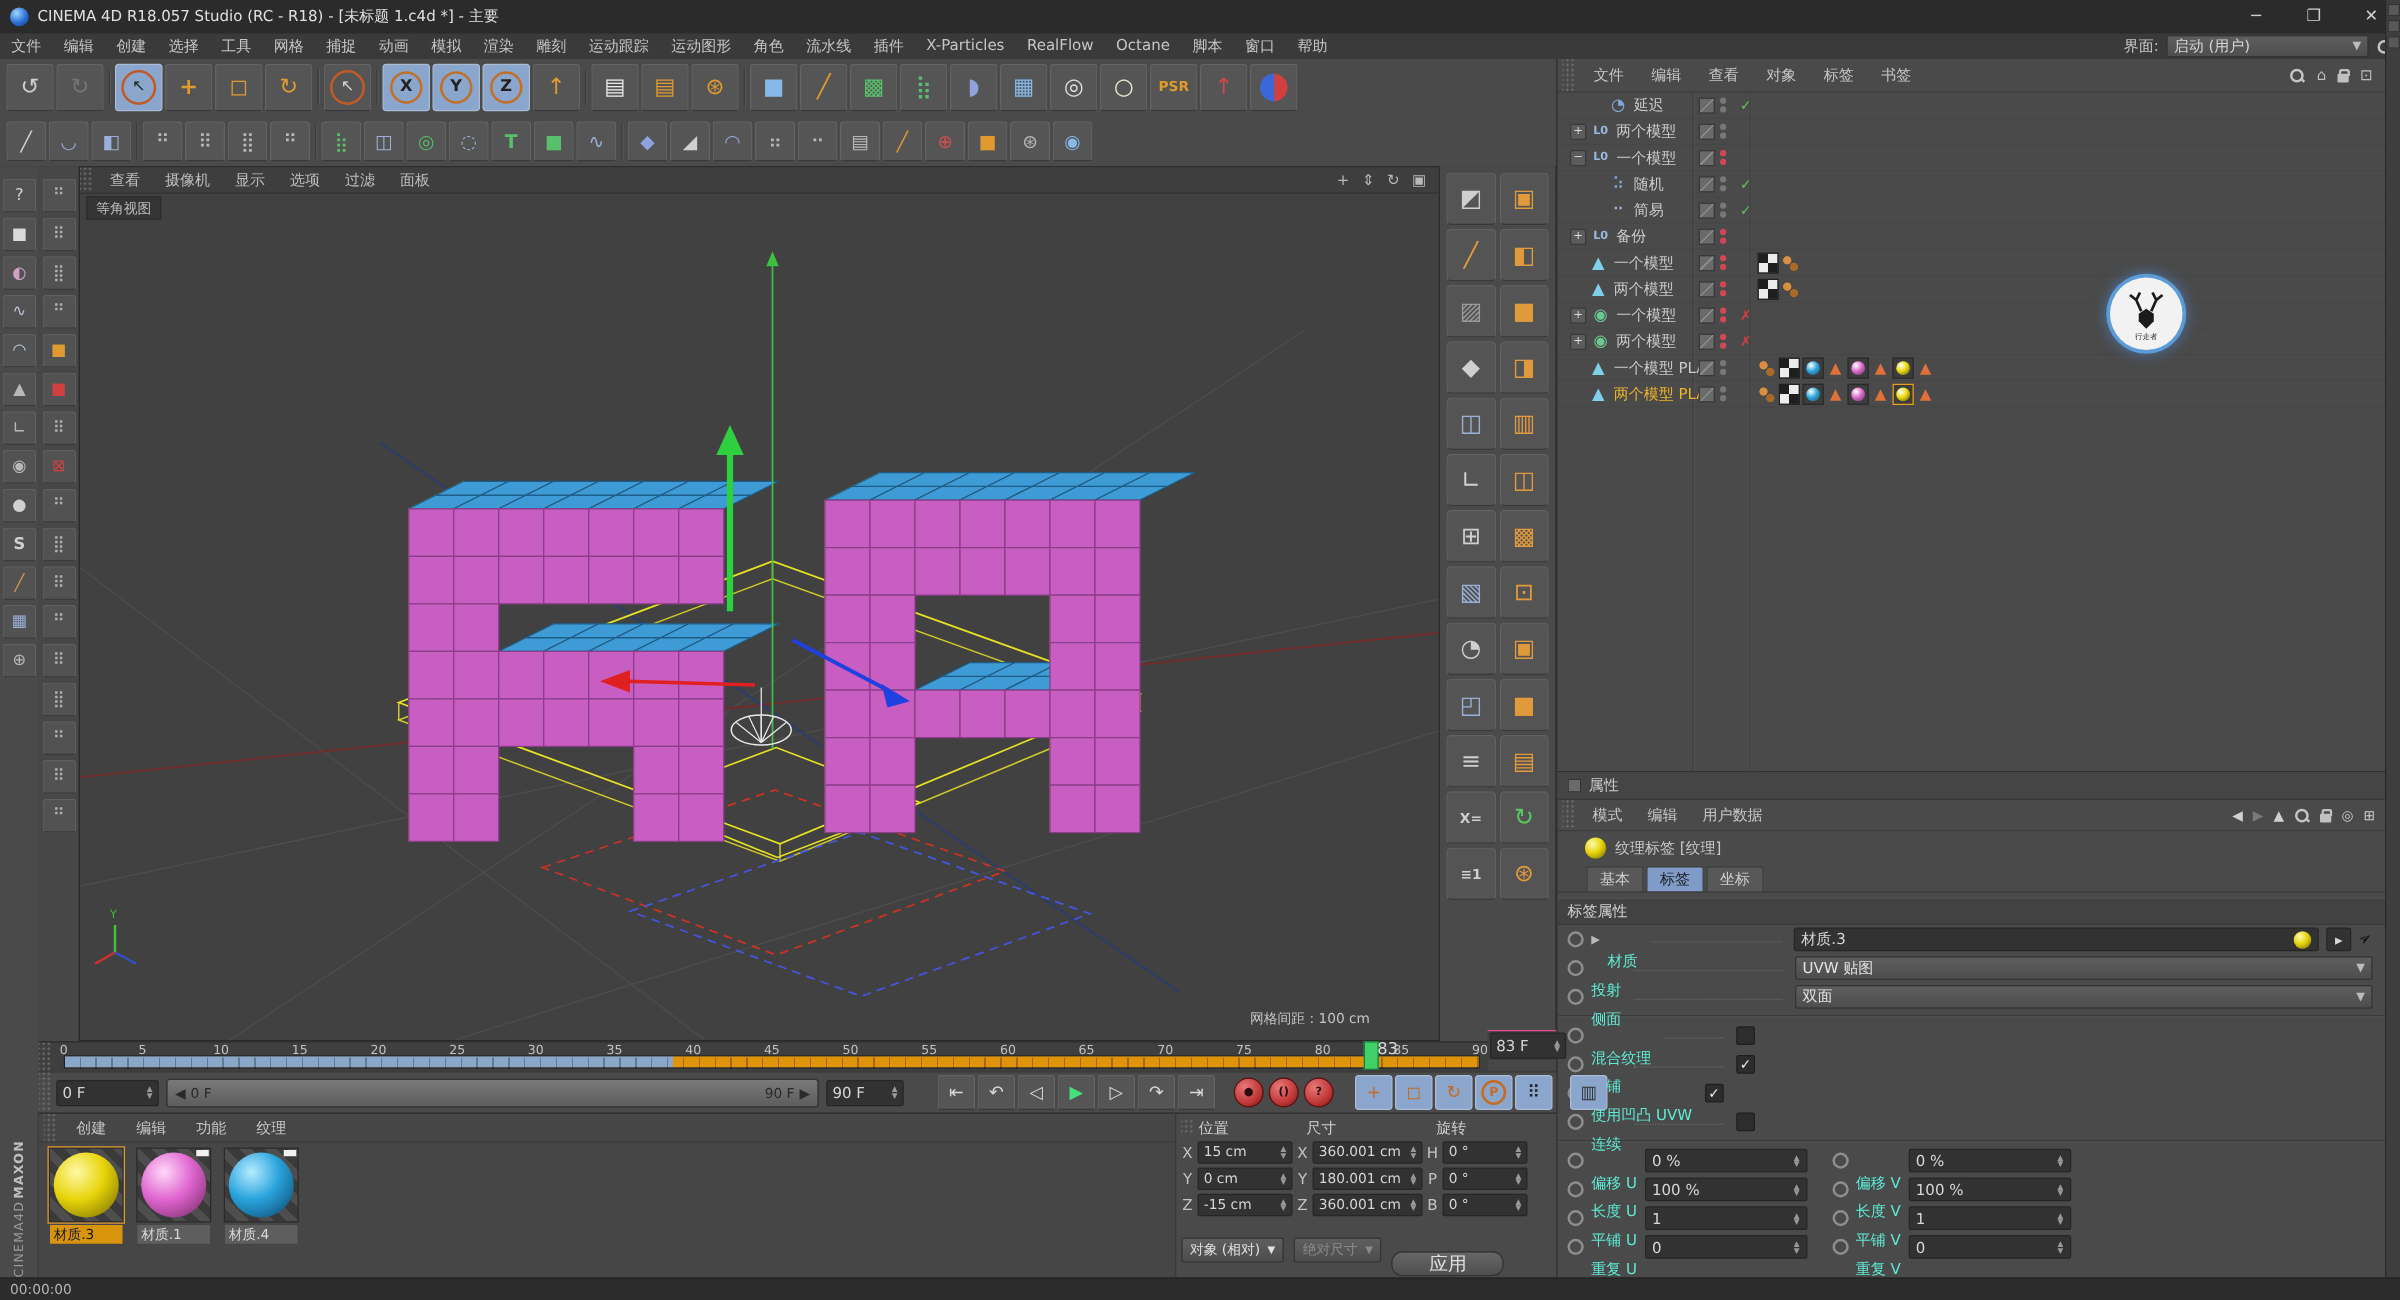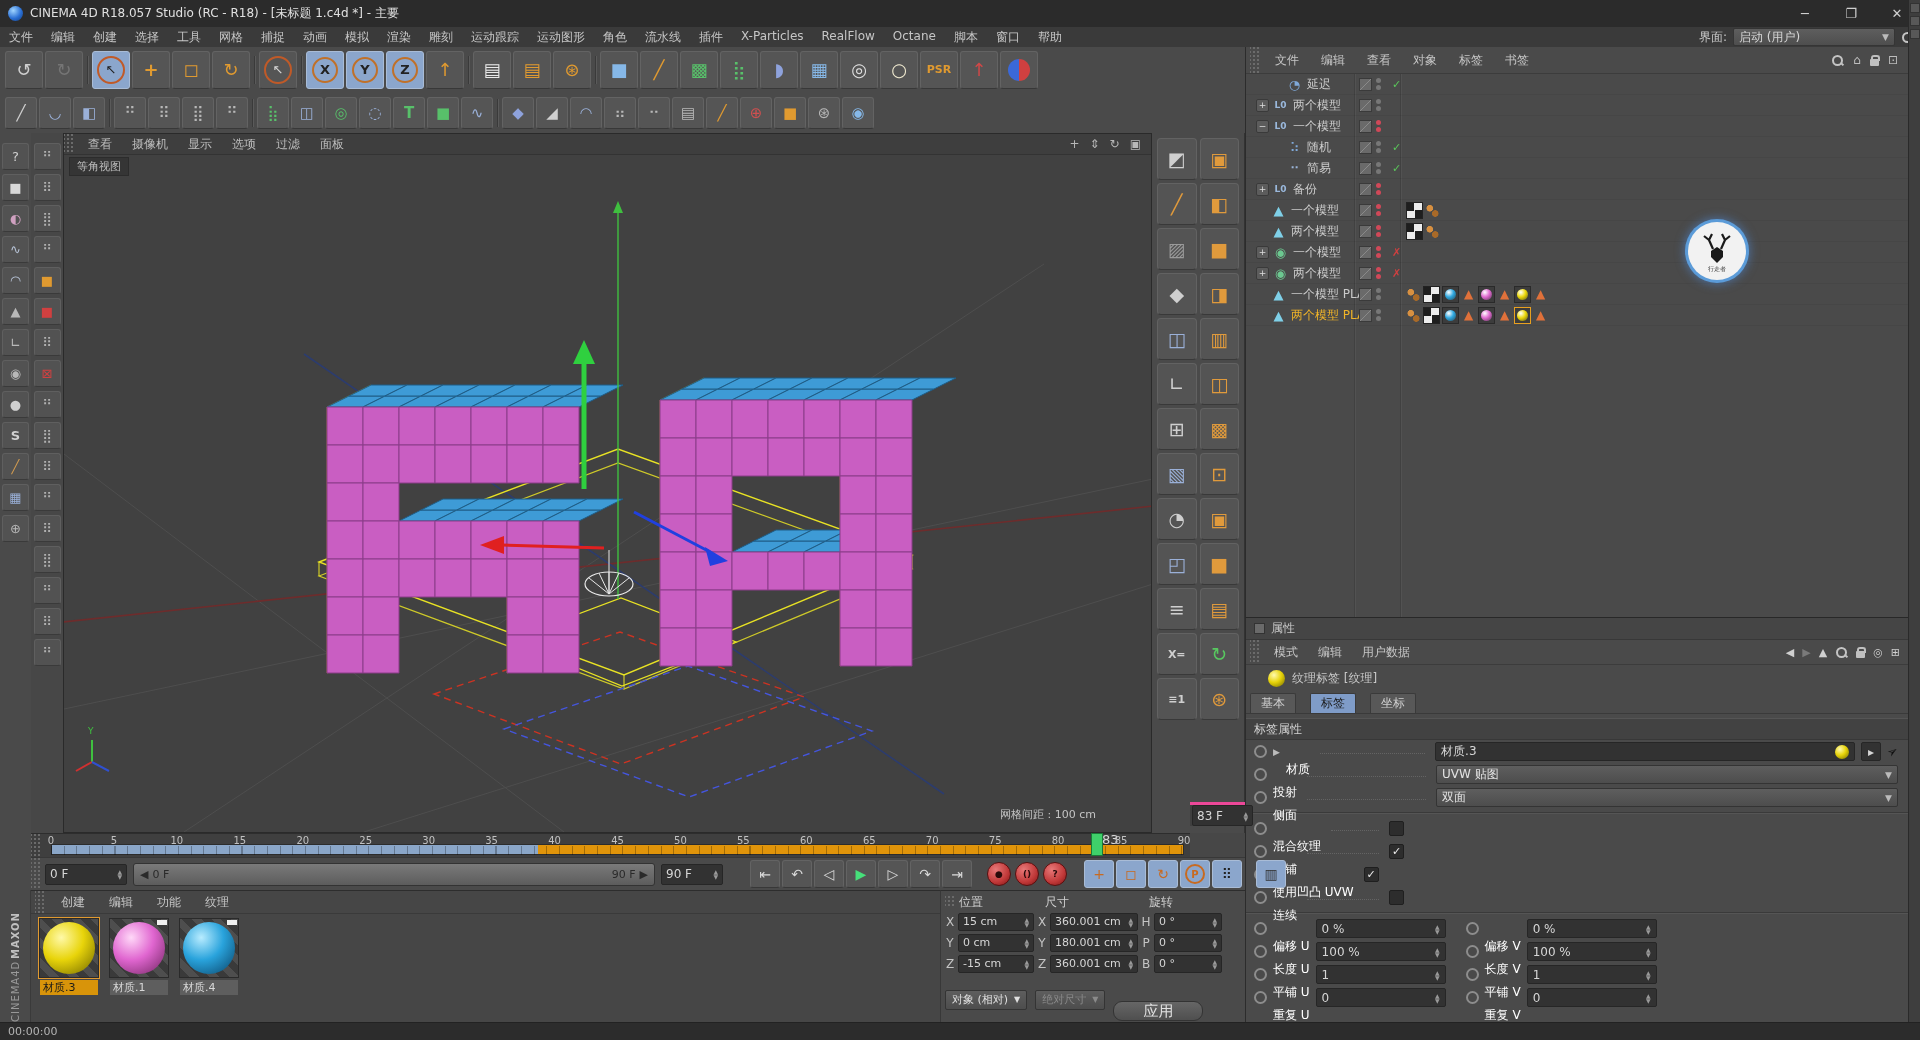--- a/index.html
+++ b/index.html
@@ -99,46 +99,46 @@
   #right-strip .sq{width:8px;height:8px;margin:3px auto;background:#585858;border:1px solid #333;}
   
   #attr{left:1245px;top:618px;width:663px;height:422px;background:#4a4a4a;border-left:1px solid #2c2c2c;box-sizing:border-box;font-size:12px;}
   #attr-title{height:21px;display:flex;align-items:center;padding-left:8px;background:#454545;border-bottom:1px solid #383838;gap:6px;}
   #attr-title .sq{width:9px;height:9px;background:#6a6a6a;border:1px solid #333;}
   #attr-menu{height:24px;display:flex;align-items:center;border-bottom:1px solid #3c3c3c;padding-left:4px;}
   .attr-menu-item{padding:0 10px;color:#c6c6c6;}
   #attr-menu-icons{margin-left:auto;display:flex;align-items:center;gap:8px;padding-right:8px;color:#d0d0d0;font-size:11px;}
   #attr-obj{height:26px;display:flex;align-items:center;padding-left:22px;gap:7px;}
   .sphere-mini{width:17px;height:17px;border-radius:50%;background:radial-gradient(circle at 35% 30%,#fff9b0,#e8d40a 45%,#7a7000 95%);flex:none;}
-  #attr-tabs{height:22px;display:flex;align-items:flex-end;padding-left:4px;gap:14px;border-bottom:1px solid #3a3a3a;}
+  #attr-tabs{height:22px;display:flex;align-items:flex-end;padding-left:23px;gap:2px;border-bottom:1px solid #3a3a3a;}
   .attr-tab{height:19px;padding:0 10px;background:#585858;border:1px solid #3a3a3a;border-bottom:none;display:flex;align-items:center;color:#cfcfcf;border-radius:2px 2px 0 0;}
   .attr-tab.active{background:#7f9cc8;color:#1c1c1c;}
   #attr-section{height:20px;display:flex;align-items:center;padding-left:8px;background:#424242;border-top:1px solid #555;border-bottom:1px solid #383838;color:#d2d2d2;margin-top:4px;}
   .arow{height:23px;display:flex;align-items:center;padding:0 10px 0 8px;gap:6px;}
   .ring{width:9px;height:9px;border:2px solid #8d8d8d;border-radius:50%;flex:none;}
-  .alabel{color:#ffffff;white-space:nowrap;margin-top:35px;}
+  .alabel{color:#5eead4;white-space:nowrap;margin-top:35px;}
   .leader{flex:1;height:4px;border-bottom:1px dotted #7a7a7a;opacity:.55;margin:0 4px;}
   .afield{height:17px;background:#323232;border:1px solid #262626;border-radius:2px;display:flex;align-items:center;
      padding:0 5px;color:#d6d6d6;}
   .afield.dd{background:linear-gradient(#5e5e5e,#4d4d4d);border:1px solid #343434;color:#e2e2e2;}
   .afield .caret{margin-left:auto;font-size:9px;color:#bbb;}
   .step{display:flex;flex-direction:column;margin-left:auto;font-size:6px;line-height:5px;color:#9a9a9a;}
   .checkbox{width:13px;height:13px;background:#2d2d2d;border:1px solid #1f1f1f;border-radius:2px;display:flex;align-items:center;justify-content:center;color:#eee;font-size:11px;}
   .checkbox.on::after{content:"✓";}
   .asep{height:1px;background:#3a3a3a;border-bottom:1px solid #555;margin:3px 0;}
   
   #timeline{left:31px;top:833px;width:1159px;height:24px;background:#3f3f3f;border-top:1px solid #2d2d2d;box-sizing:border-box;display:flex;}
   #tl-track{position:relative;flex:1;margin:0 6px;}
   .tl-tick{position:absolute;top:1px;font-size:10px;color:#c2c2c2;transform:translateX(-50%);}
   #tl-bar{position:absolute;left:0;right:0;bottom:2px;height:9px;border:1px solid #2c2c2c;}
   #tl-ticklines{position:absolute;left:0;right:0;bottom:2px;height:9px;
      background-image:repeating-linear-gradient(to right,rgba(0,0,0,.28) 0 1px,transparent 1px 12.7px);}
   #tl-playhead{position:absolute;bottom:1px;width:10px;height:21px;background:#3fd06a;border:1px solid #1a7a38;}
   #tl-playlabel{position:absolute;bottom:10px;font-size:13px;color:#1e1e1e;background:transparent;color:#d8d8d8;}
-  #frame-spinner{left:1190px;top:802px;width:55px;height:24px;background:#3f3f3f;border-top:3px solid #ec4899;display:flex;align-items:center;box-sizing:border-box;padding:2px;}
+  #frame-spinner{left:1190px;top:824px;width:55px;height:24px;background:#3f3f3f;border-top:1px solid #ec4899;display:flex;align-items:center;box-sizing:border-box;padding:2px;}
   
   #anim{left:31px;top:857px;width:1214px;height:33px;background:#4a4a4a;border-top:1px solid #383838;display:flex;align-items:center;box-sizing:border-box;}
   .aspin{width:72px;height:19px;background:#323232;border:1px solid #262626;border-radius:2px;display:flex;align-items:center;padding:0 4px;color:#d6d6d6;flex:none;}
   #anim-range{position:relative;width:520px;height:21px;margin:0 6px;background:linear-gradient(#7a7a7a,#5c5c5c);border:1px solid #333;border-radius:3px;
      display:flex;align-items:center;color:#2a2a2a;font-size:11px;flex:none;}
   .atile{width:28px;height:26px;margin:0 1px;background:#555;border:1px solid #636363;border-bottom-color:#383838;border-radius:3px;
      display:flex;align-items:center;justify-content:center;font-size:14px;color:#d8d8d8;flex:none;}
   .atile.blue{background:#8ba6cc;border-color:#a9bcd6;color:#c86a20;}
   .rbtn{width:22px;height:22px;margin:0 2px;border-radius:50%;background:radial-gradient(circle at 35% 30%,#e87878,#c03838 60%,#7a1414);
      border:1px solid #5a1010;display:flex;align-items:center;justify-content:center;color:#2a0a0a;font-size:9px;font-weight:bold;flex:none;}

